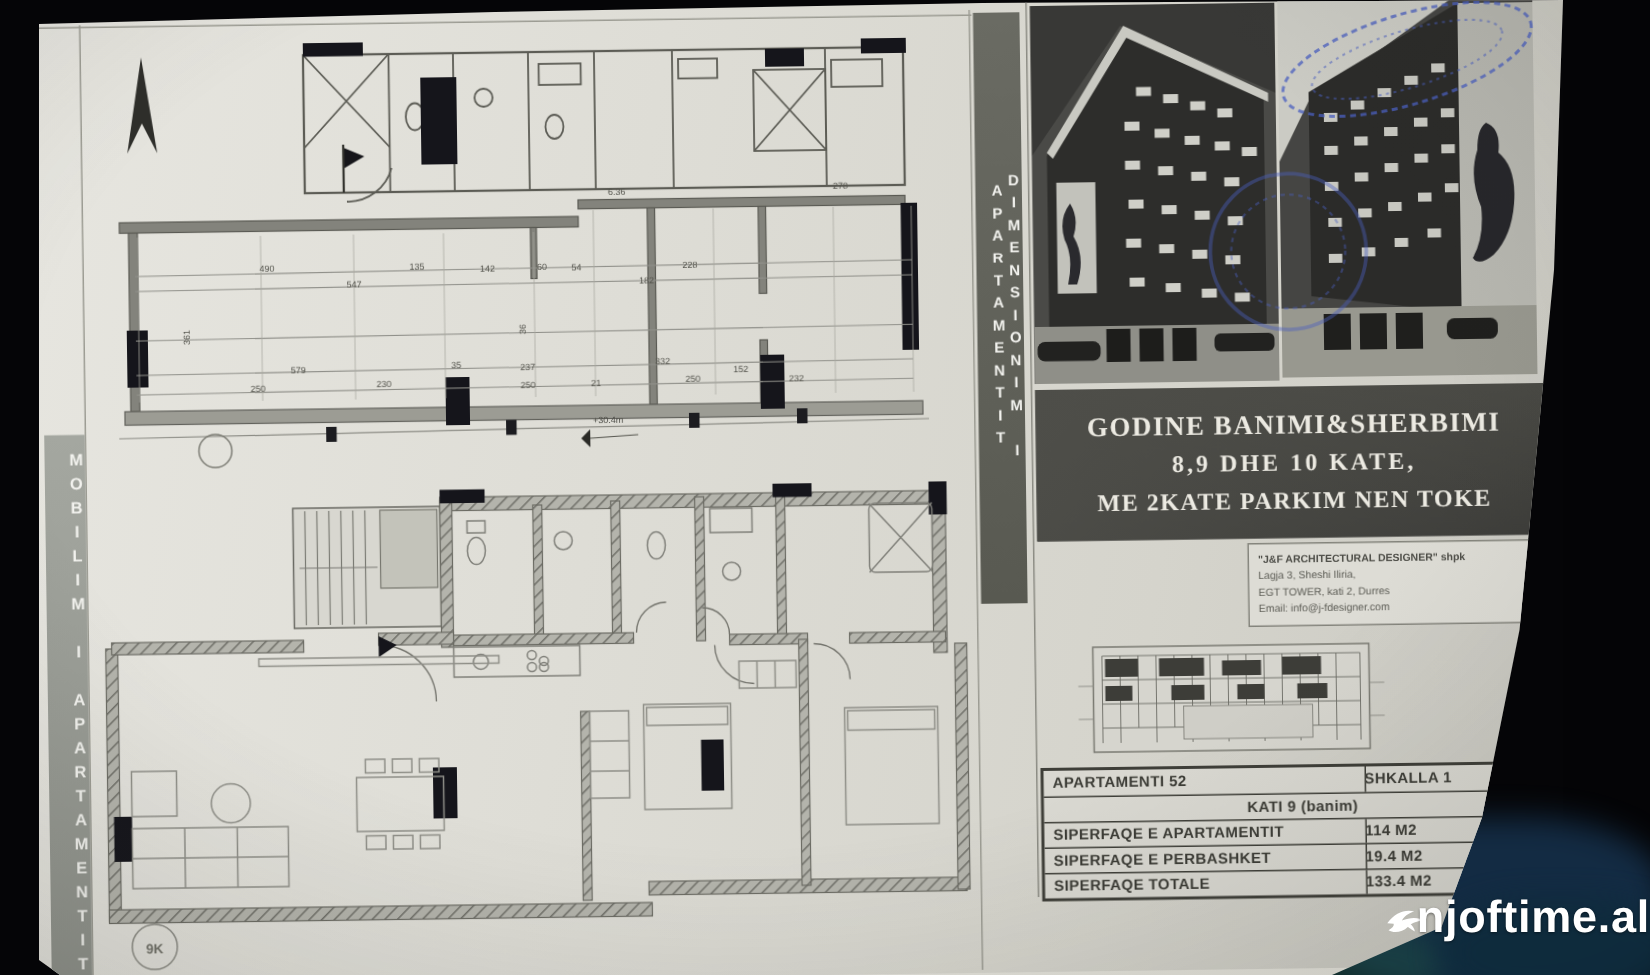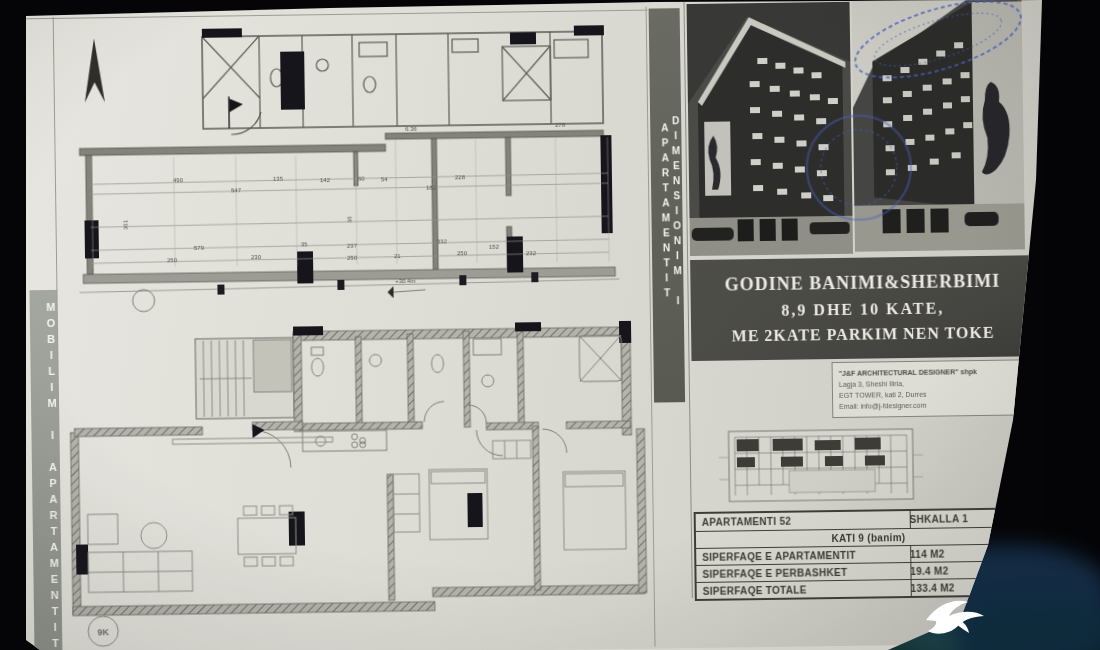--- a/index.html
+++ b/index.html
@@ -501,13 +501,14 @@
     <div class="vignette"></div>
   </div>
  </div>
 </div>
 
 <div class="watermark">
   <svg width="62" height="44" viewBox="0 0 62 44">
     <path d="M2,30 C14,14 30,8 44,12 C34,15 28,20 25,26 C38,20 52,21 60,26 C46,27 38,31 34,36 C26,44 12,46 4,41 C10,38 13,34 12,31 Z" fill="#ffffff"></path>
     <path d="M30,26 C38,30 44,36 45,43 C38,39 32,34 28,30 Z" fill="#ffffff"></path>
   </svg>
+  <span class="wm-text">njoftime.al</span>
 </div>
 
 </body></html>

